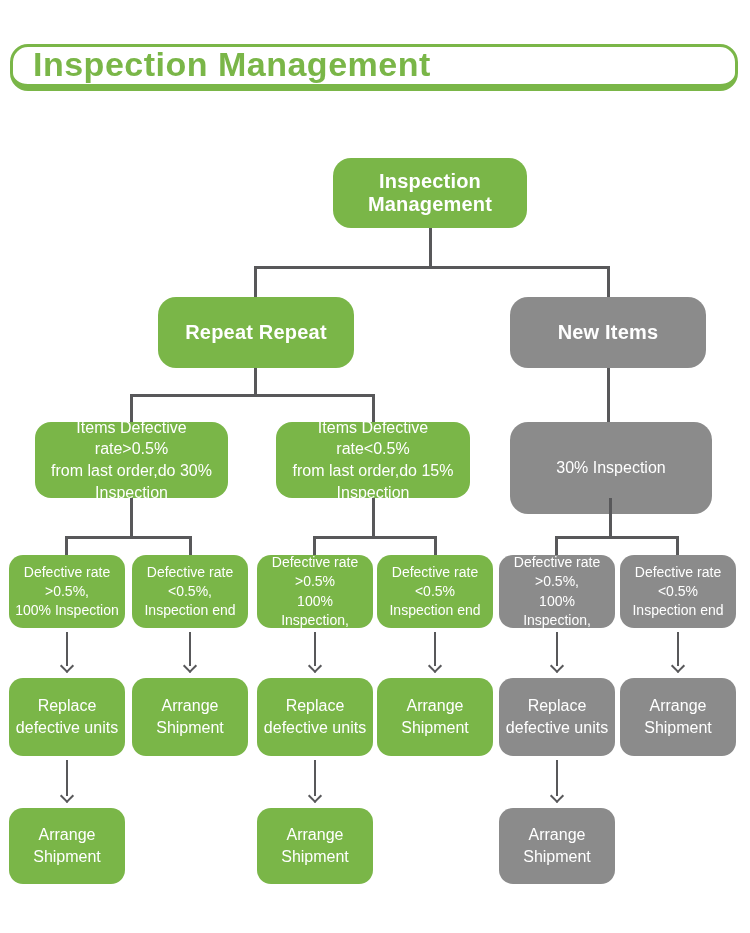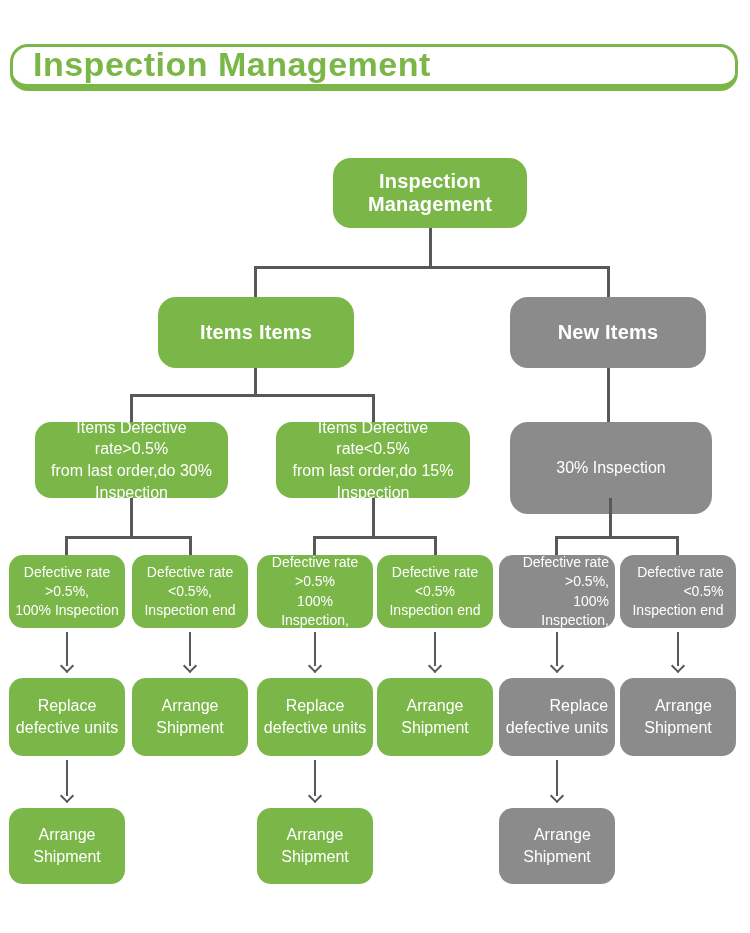--- a/index.html
+++ b/index.html
@@ -24,21 +24,21 @@
   }
   
   .node {
     position:absolute; box-sizing:border-box;
     display:flex; align-items:center; justify-content:center;
     text-align:center; color:var(--node-text);
     white-space:pre-line; border-radius:16px;
     padding:16px 6px;
   }
   .green { background:var(--green); }
-  .gray  { background:var(--gray);text-align:right; }
+  .gray  { background:var(--gray); }
   .bold  { font-weight:bold; font-size:20px; letter-spacing:.2px; }
   .f15   { font-size:16px; line-height:1.35; }
   .f14   { font-size:14px; line-height:1.38; }
   .r18   { border-radius:18px; }
   .r14   { border-radius:14px; }
   
   .vline, .hline, .shaft { position:absolute; background:var(--line); }
   .vline { width:3px; }
   .hline { height:3px; }
   .shaft { width:2px; }
@@ -59,21 +59,21 @@
   </div>
 
   <div class="node green bold r18" style="left:333px;top:158px;width:194px;height:70px;">Inspection
 Management</div>
 
   <div class="vline" style="left:429px;top:228px;height:40px;"></div>
   <div class="hline" style="left:254px;top:266px;width:356px;"></div>
   <div class="vline" style="left:254px;top:266px;height:31px;"></div>
   <div class="vline" style="left:607px;top:266px;height:31px;"></div>
 
-  <div class="node green bold r18" style="left:158px;top:297px;width:196px;height:71px;">Items Items</div>
+  <div class="node green bold r18" style="left:158px;top:297px;width:196px;height:71px;">Repeat Repeat</div>
   <div class="node gray bold r18" style="left:510px;top:297px;width:196px;height:71px;">New Items</div>
 
   <div class="vline" style="left:254px;top:368px;height:28px;"></div>
   <div class="hline" style="left:130px;top:394px;width:245px;"></div>
   <div class="vline" style="left:130px;top:394px;height:28px;"></div>
   <div class="vline" style="left:372px;top:394px;height:28px;"></div>
 
   <div class="vline" style="left:607px;top:368px;height:54px;"></div>
 
   <div class="node green f15" style="left:35px;top:422px;width:193px;height:76px;">Items Defective rate&gt;0.5%

